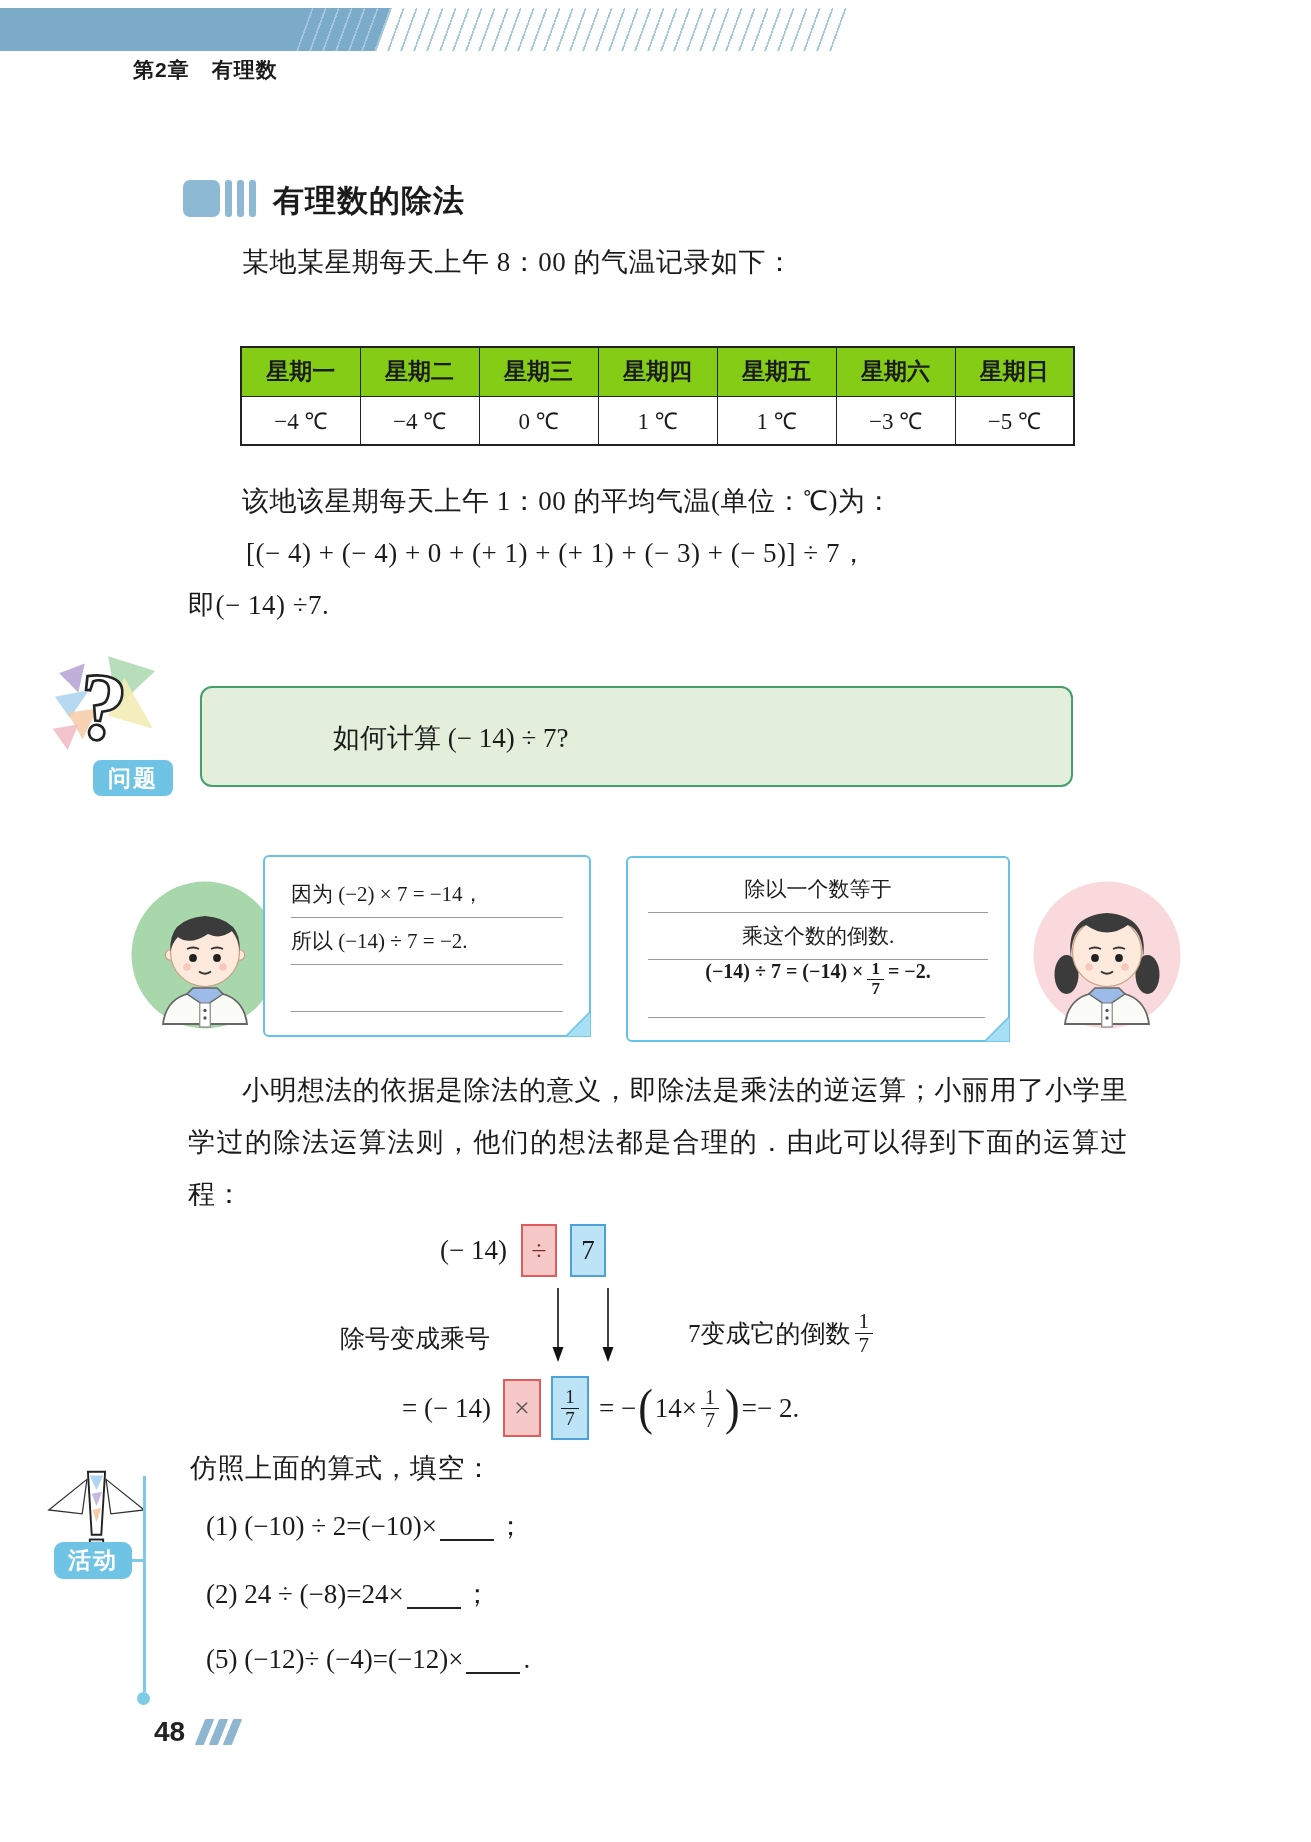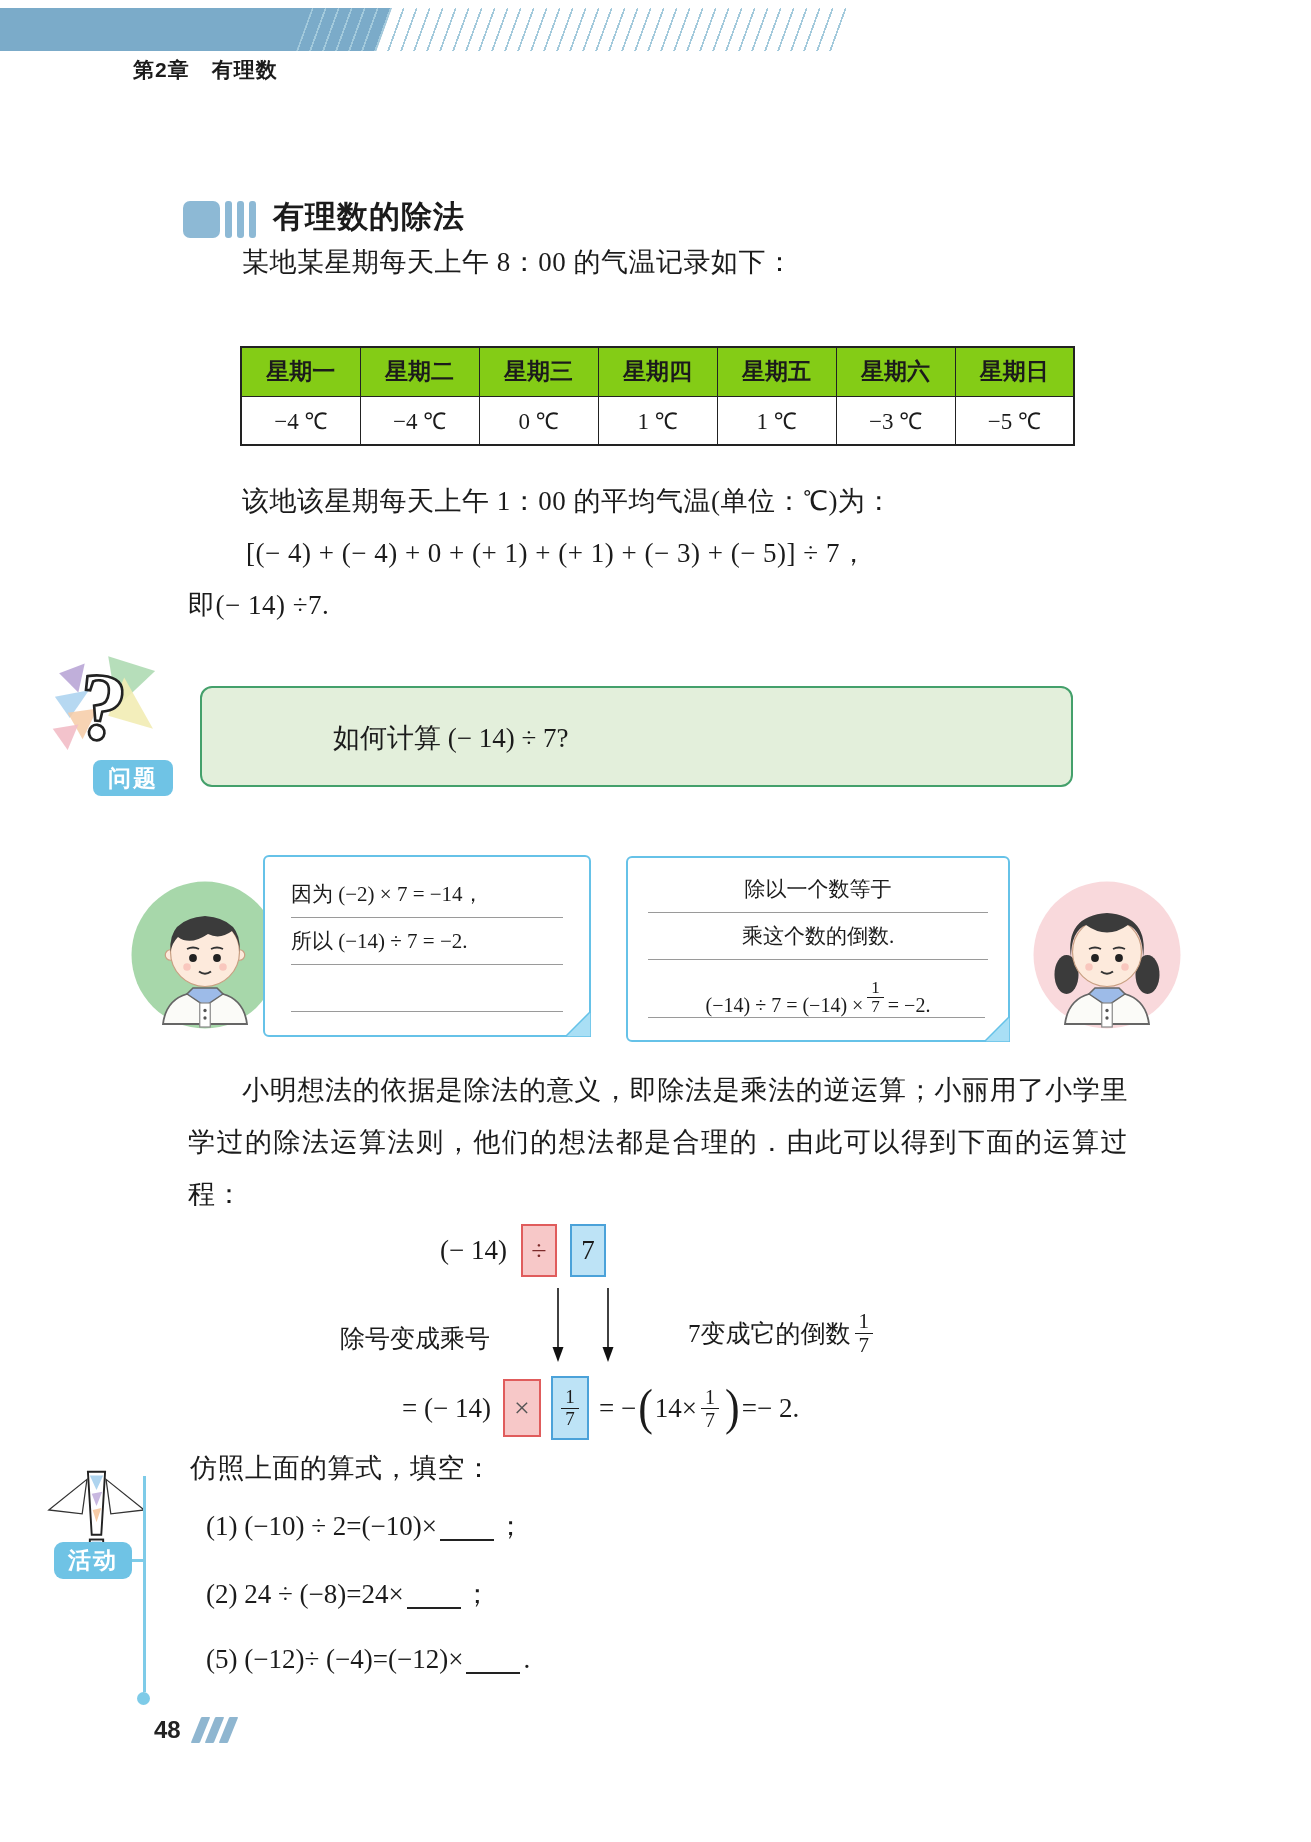--- a/index.html
+++ b/index.html
@@ -11,21 +11,21 @@
 #band-blue { position:absolute; left:-24px; top:8px; width:408px; height:43px;
              background:#7babc9; transform:skewX(-20deg); }
 #band-stripes { position:absolute; left:304px; top:8px; width:540px; height:43px;
                 transform:skewX(-20deg);
                 background:repeating-linear-gradient(90deg,#a3cadc 0 1.8px,transparent 1.8px 13px); }
 #chapter-label { position:absolute; left:133px; top:56px;
                  font-family:"Liberation Sans",sans-serif; font-weight:bold;
                  font-size:21px; letter-spacing:1px; }
 
 
-#section-title { position:absolute; left:183px; top:196px; display:flex; align-items:flex-end; }
+#section-title { position:absolute; left:183px; top:180px; display:flex; align-items:flex-start; }
 #section-marker { display:flex; align-items:center; }
 #section-marker .sq  { width:37px; height:37px; background:#8db9d5; border-radius:7px; }
 #section-marker .bar { width:7px;  height:37px; background:#8db9d5; border-radius:3px; margin-left:5px; }
 #section-title .title-text { margin-left:17px; font-family:"Liberation Sans",sans-serif;
                              font-weight:bold; font-size:31px; letter-spacing:1px; }
 
 .bodytext { font-size:27px; letter-spacing:0.5px; }
 
 #intro-records       { position:absolute; left:242px; top:244px; }
 #avg-line            { position:absolute; left:242px; top:483px; }
@@ -51,22 +51,22 @@
 
 .avatar { position:absolute; width:150px; height:150px; }
 #boy-avatar  { left:130px;  top:880px; }
 #girl-avatar { left:1032px; top:880px; }
 .note { position:absolute; background:#fff; border:2px solid #66c2e8; border-radius:6px; }
 #note-left  { left:263px; top:855px; width:328px; height:182px; padding:14px 26px 0 26px; }
 #note-right { left:626px; top:856px; width:384px; height:186px; padding:8px 20px 0 20px; }
 .rule-line { height:47px; line-height:47px; border-bottom:1.5px solid #9a9a9a;
              font-size:21px; white-space:nowrap; }
 .rule-line.centered { text-align:center; }
-.eq-line { display:flex; align-items:flex-end; justify-content:center; height:58px;
-           border-bottom:1.5px solid #9a9a9a; font-size:20px; white-space:nowrap; }
+.eq-line { display:flex; align-items:flex-start; justify-content:center; height:58px;
+           border-bottom:1.5px solid #9a9a9a; font-size:20px; white-space:nowrap;font-weight:bold; }
 .eq-line .frac { font-size:17px; }
 .corner-mask { position:absolute; right:-2px; bottom:-2px; width:25px; height:25px; background:#fff; }
 .fold { position:absolute; right:-2px; bottom:-2px; }
 
 
 .frac { display:inline-flex; flex-direction:column; align-items:center;
         line-height:1.1; vertical-align:middle; margin:0 4px; }
 .frac .fnum { border-bottom:1.4px solid #1b1b1b; padding:0 4px; }
 
 
@@ -103,21 +103,21 @@
 #act-prompt { position:absolute; left:190px; top:1450px; }
 .act-item { position:absolute; left:206px; font-size:27px;text-align:right; }
 #act-item-0 { top:1508px; }
 #act-item-1 { top:1576px; }
 #act-item-2 { top:1644px; }
 .blank { display:inline-block; width:54px; height:20px; border-bottom:2px solid #222;
          margin:0 3px; vertical-align:-6px; }
 
 
 #footer { position:absolute; left:154px; top:1716px; display:flex; align-items:center; }
-#page-number { font-family:"Liberation Sans",sans-serif; font-weight:bold; font-size:24px; color:#222; }
+#page-number { font-family:"Liberation Sans",sans-serif; font-weight:bold; font-size:28px; color:#222; }
 .slashes { display:flex; margin-left:10px; }
 .slash { width:9px; height:26px; background:#8fb6d0; transform:skewX(-22deg);
          margin-left:5px; border-radius:1px; }
 </style>
 </head>
 <body>
 
 <div id="page">
 
   <div id="band-blue"></div>

